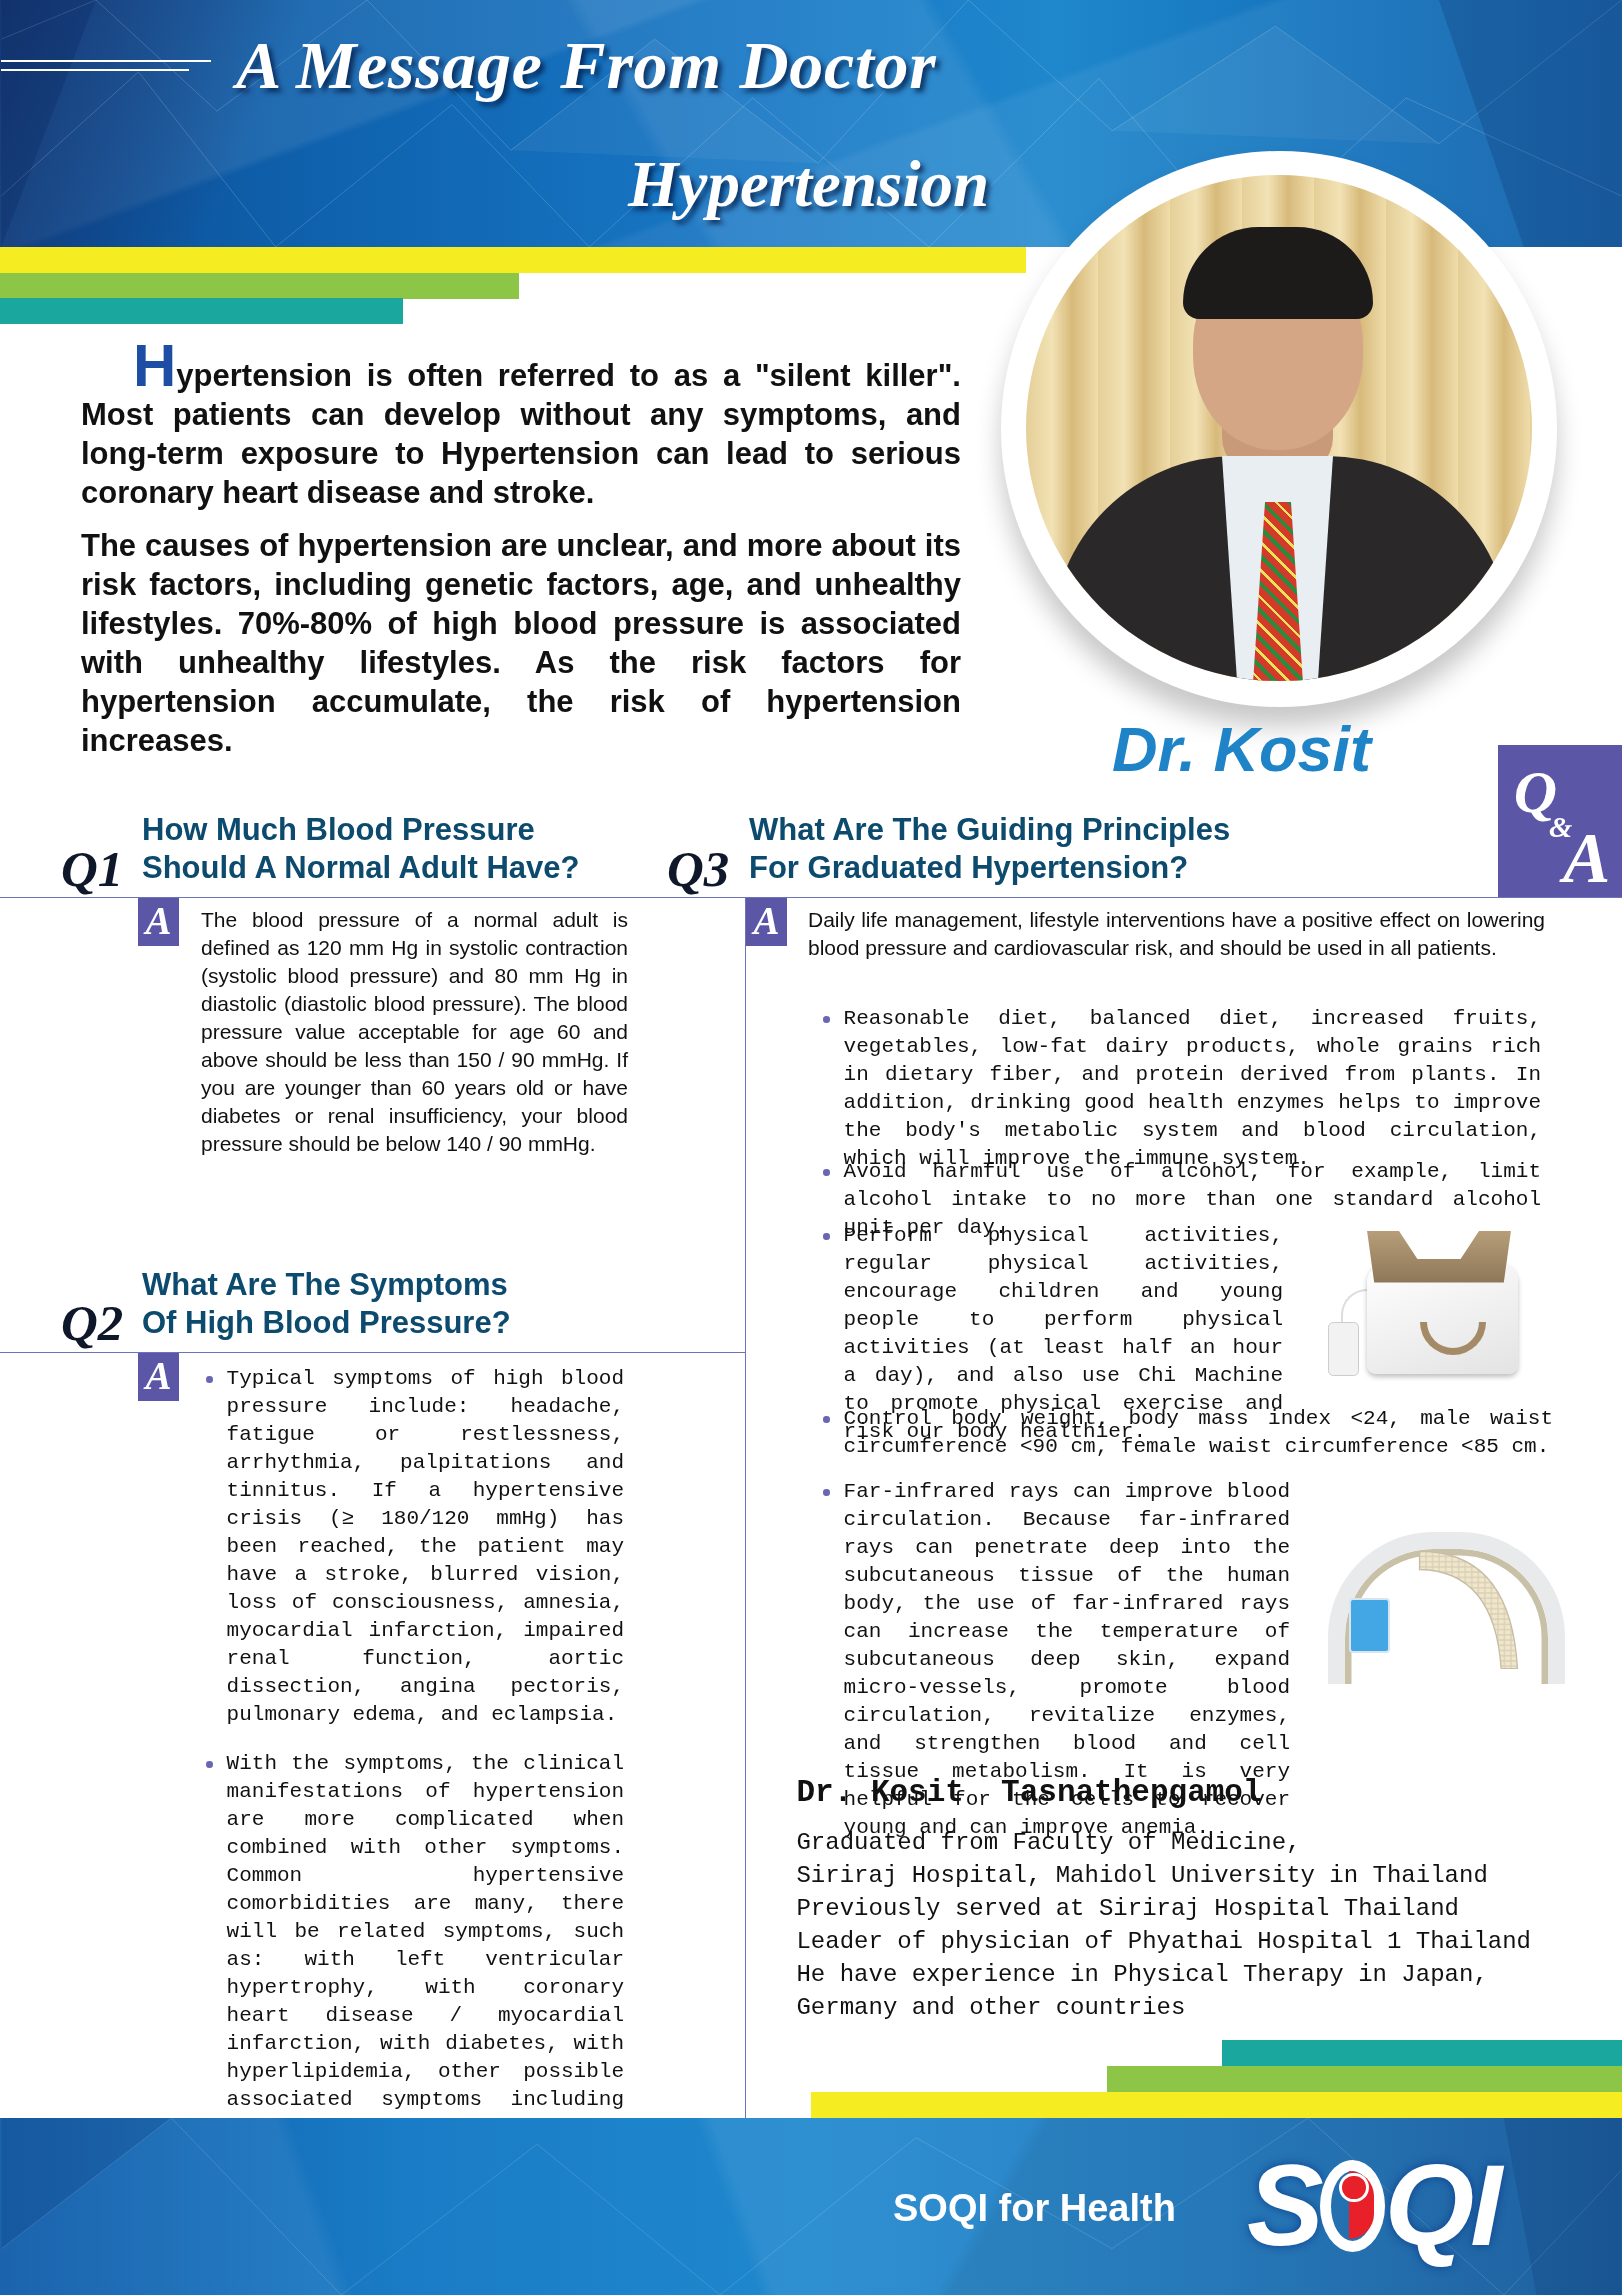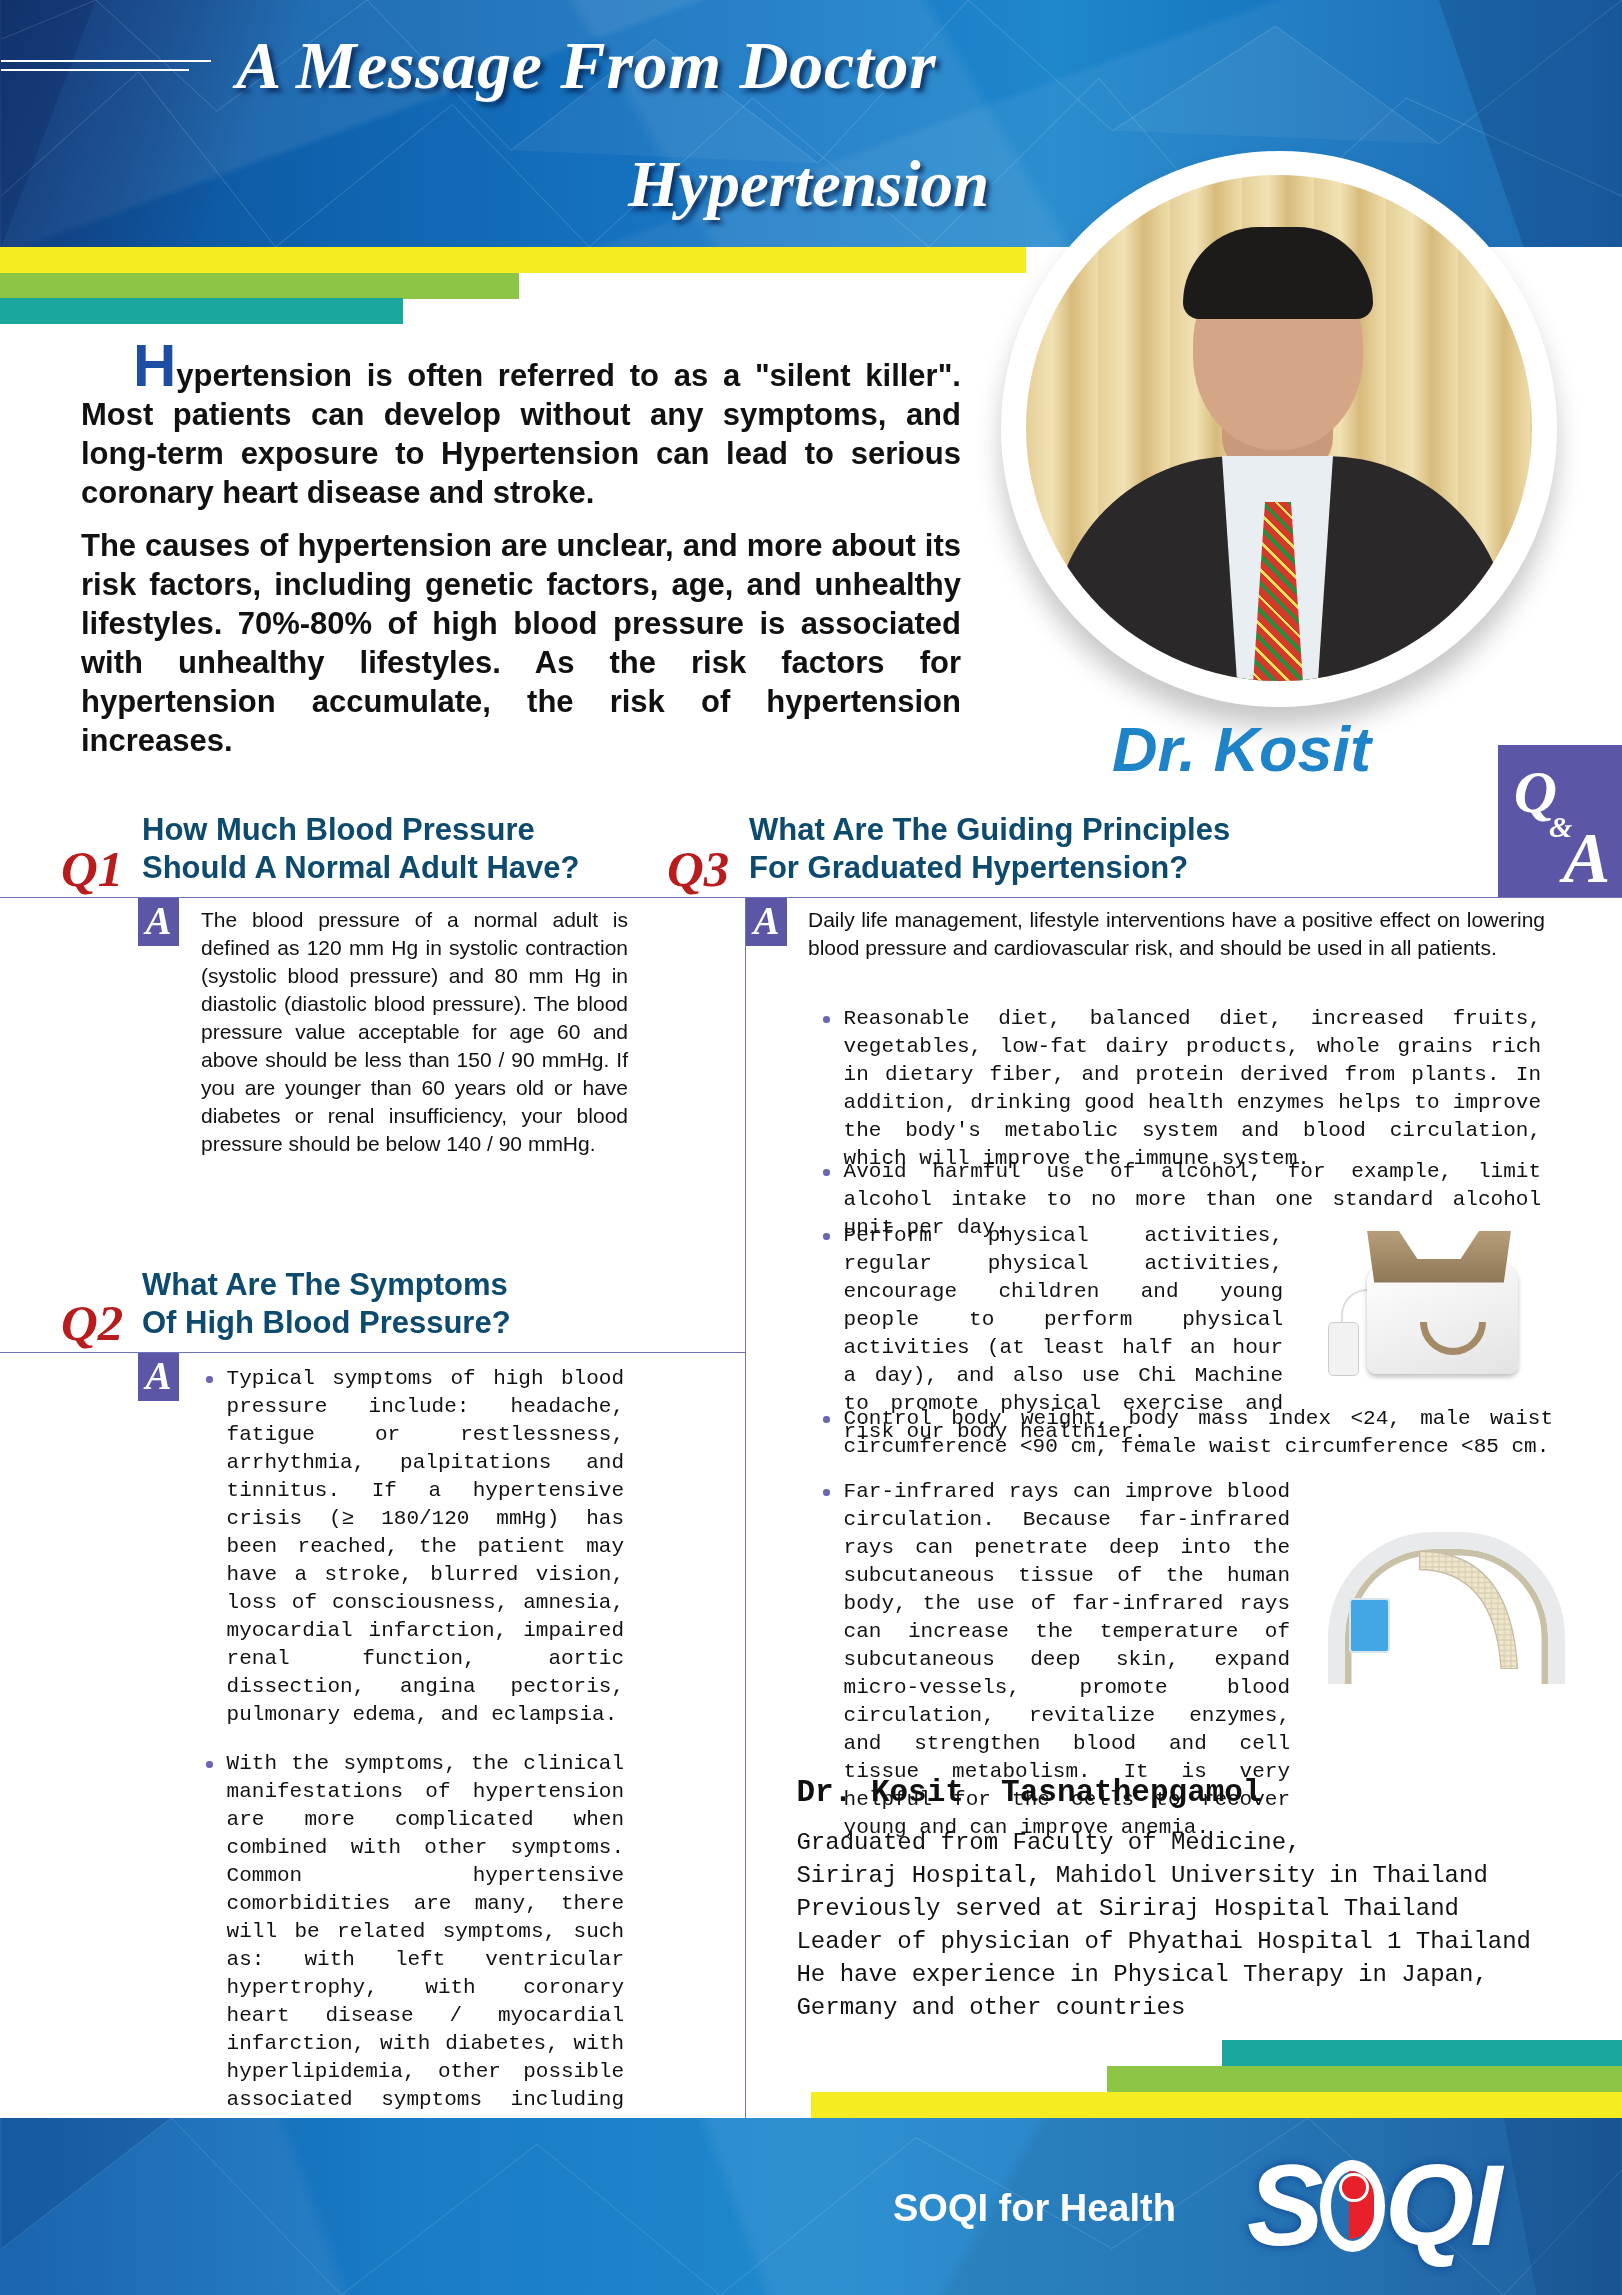--- a/index.html
+++ b/index.html
@@ -97,21 +97,21 @@
   .qa-badge {
     left: 1498px; top: 745px; width: 124px; height: 153px; background: #5b56a6;
     font-family: "Liberation Serif", "DejaVu Serif", serif; font-style: italic; font-weight: bold; color: #fff;
   }
   .qa-q { left: 15.7px; top: 13px; font-size: 60px; }
   .qa-amp { left: 51px; top: 65px; font-size: 30px; }
   .qa-a { left: 65px; top: 73px; font-size: 71px; }
 
   .qnum {
     font-family: "Liberation Serif", "DejaVu Serif", serif; font-style: italic; font-weight: bold;
-    color: #b91c1c; font-size: 51px; white-space: nowrap;
+    color: #0f172a; font-size: 51px; white-space: nowrap;
   }
   .qtitle {
     font-size: 31px; font-weight: bold; line-height: 38px; color: #0c4a6e; white-space: nowrap;
   }
   .hline { height: 1.3px; background: #6d73b8; }
   .vline { width: 1.3px; background: #6d73b8; }
   .a-badge {
     width: 41px; height: 48px; background: #5b56a6; color: #fff;
     font-family: "Liberation Serif", "DejaVu Serif", serif; font-style: italic; font-weight: bold;
     font-size: 39px; text-align: center; line-height: 46px;

